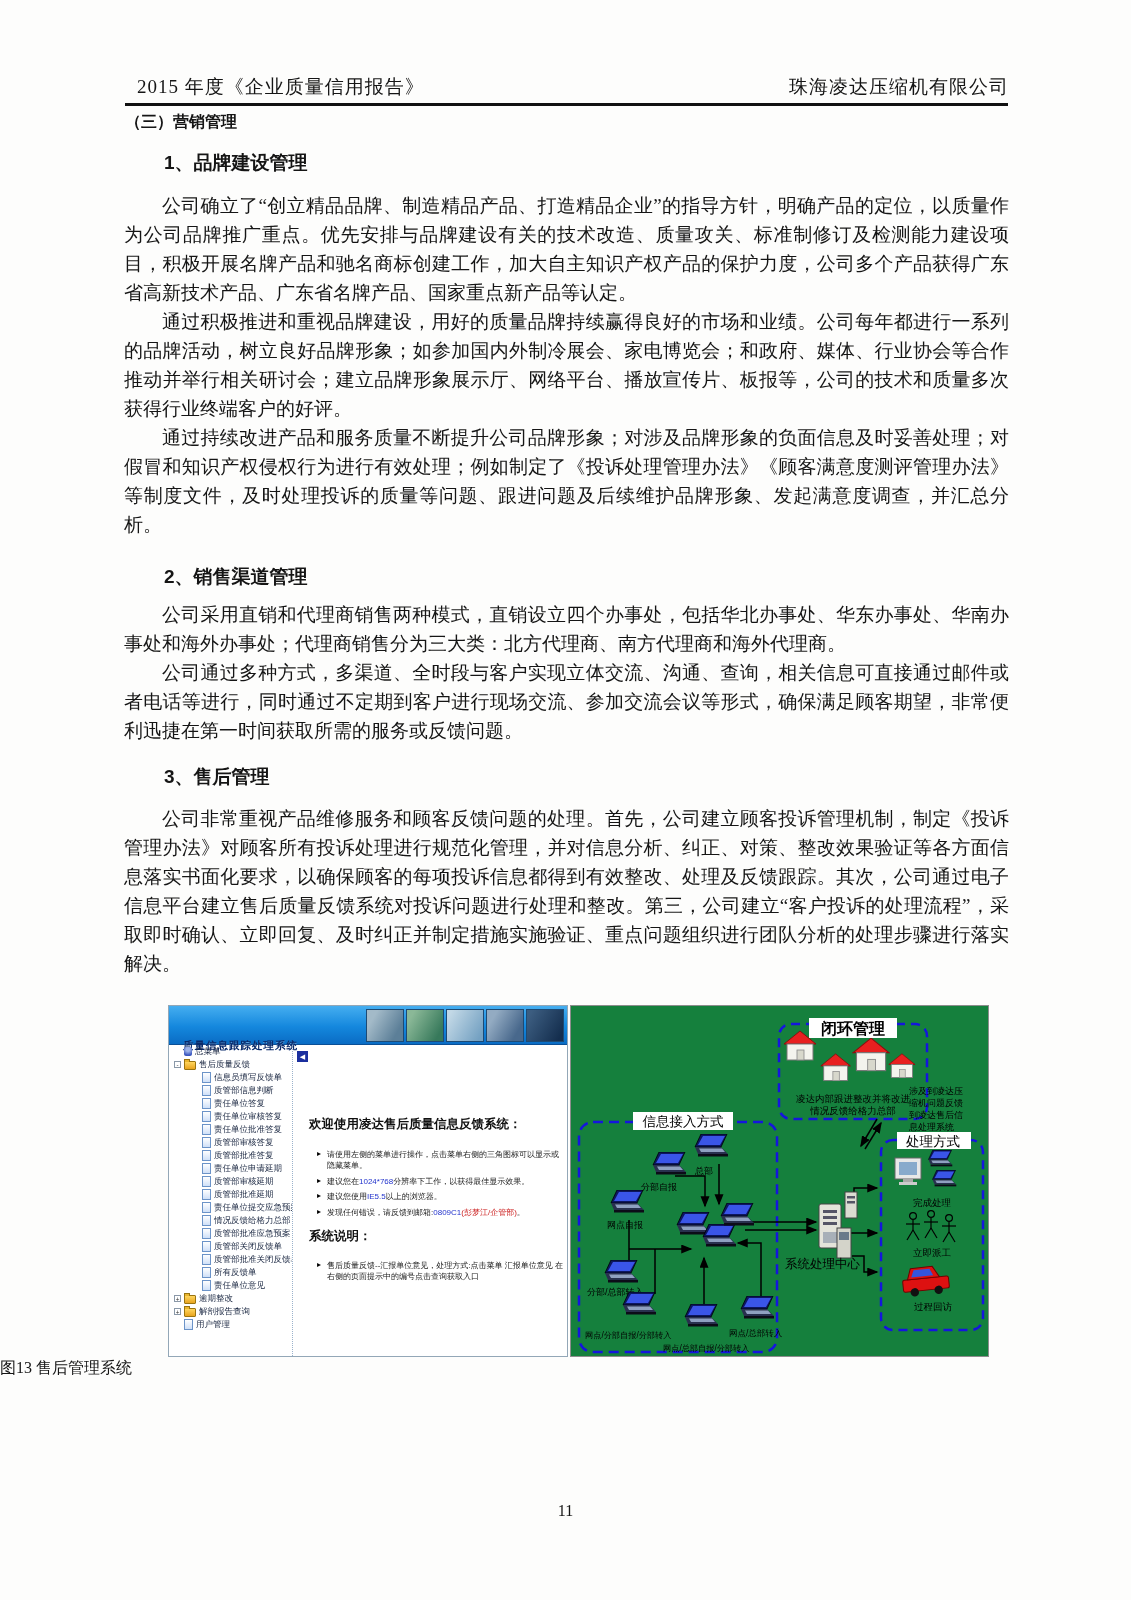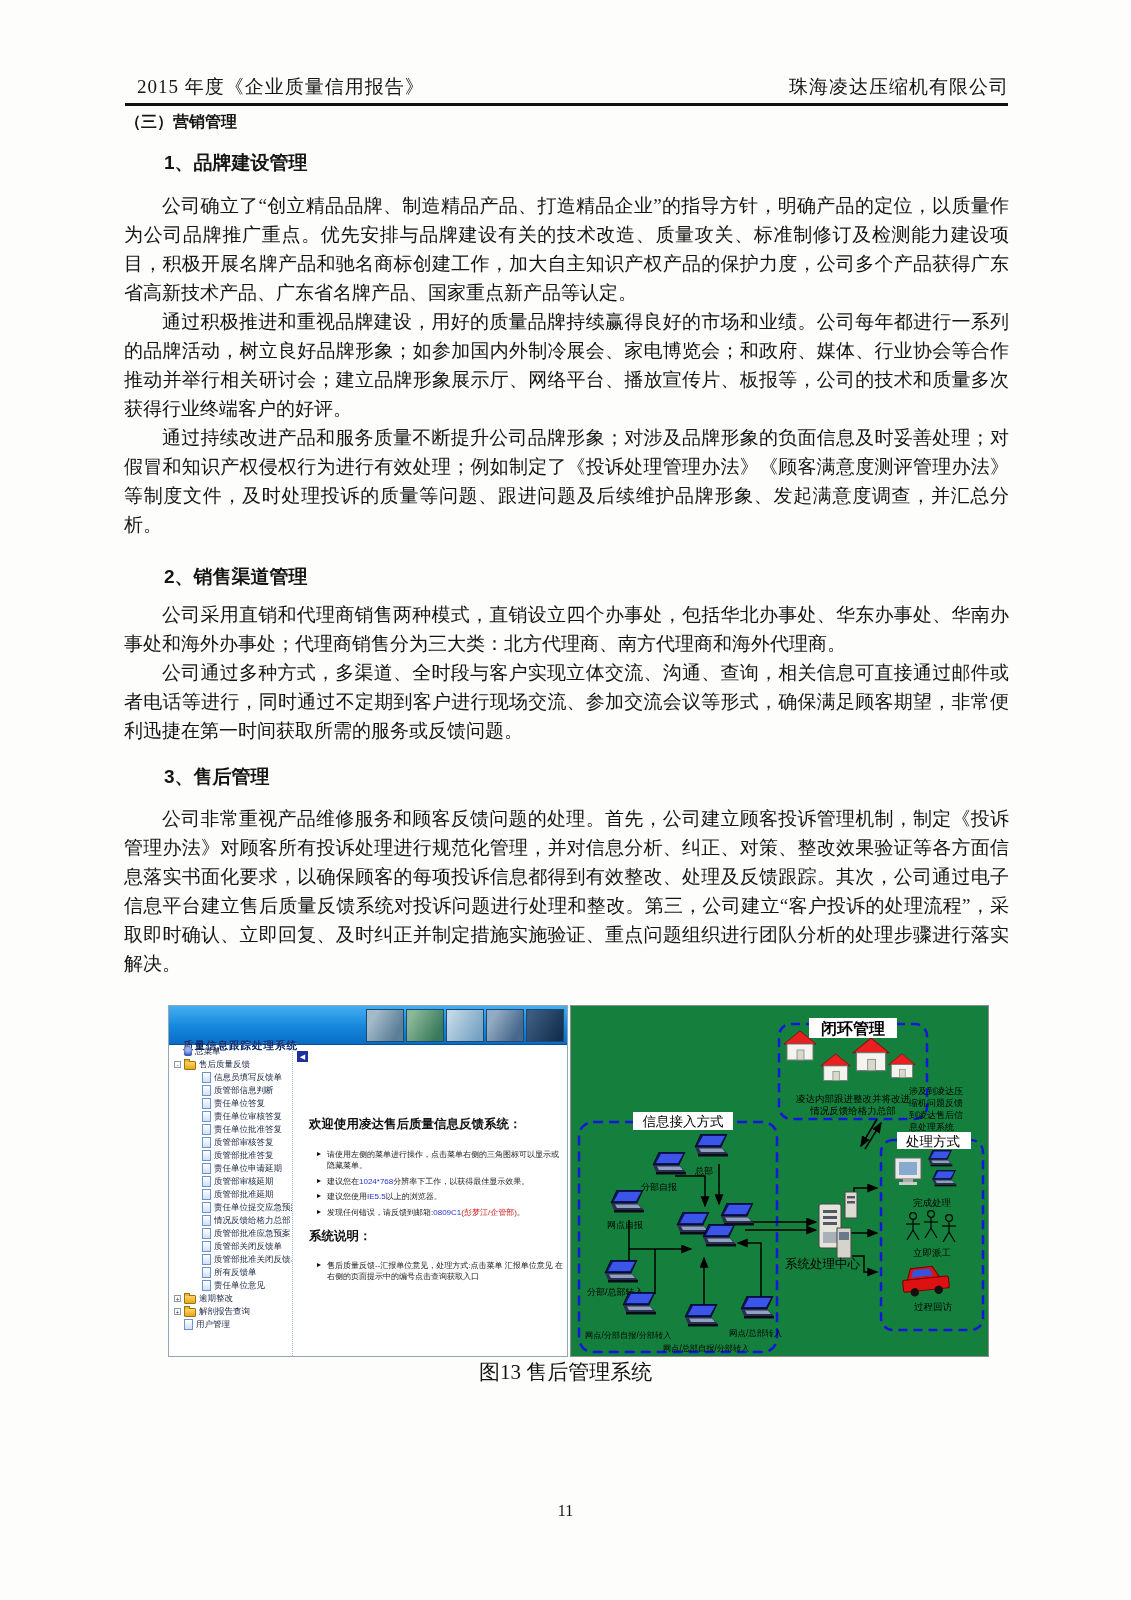--- a/index.html
+++ b/index.html
@@ -11,21 +11,21 @@
   .h-sec{position:absolute;left:125px;top:112px;font-family:"Liberation Sans","DejaVu Sans",sans-serif;
          font-weight:bold;font-size:16px;}
   .h-sub{position:absolute;font-family:"Liberation Sans","DejaVu Sans",sans-serif;font-weight:bold;font-size:19px;left:164px;}
   .h-sub1{top:150px}.h-sub2{top:564px}.h-sub3{top:764px}
   .para-block{position:absolute;left:124px;width:885px;}
   .pb1{top:191px}.pb4{top:600px}.pb6{top:804px}
   .para-block p{margin:0;font-size:19px;line-height:29px;text-align:justify;text-indent:2em;}
 
   
   .figure{position:absolute;left:168px;top:1005px;display:flex;gap:2px;}
-  .caption{position:absolute;left:0;top:1358px;width:1131px;text-align:center;font-size:21px;}
+  .caption{position:absolute;left:0;top:1358px;width:1131px;font-size:16px;}
   .pageno{position:absolute;left:0;top:1478px;width:1131px;text-align:center;font-size:16px;margin-top:24px;}
 
   
   .app{position:relative;width:398px;height:350px;background:#fff;border:1px solid #93a7b7;
        font-family:"Liberation Sans","DejaVu Sans",sans-serif;}
   .titlebar{position:absolute;left:0;top:0;right:0;height:38px;
             background:linear-gradient(#45aef0 0%,#1487dd 55%,#0a6cc4 100%);border-bottom:1px solid #0a4f96;}
   .app-title{position:absolute;left:14px;top:13px;font-size:10.5px;font-weight:bold;color:#092a6b;
              letter-spacing:1px;text-shadow:0 1px 0 rgba(255,255,255,.35);margin-top:20px;}
   .photos{position:absolute;right:3px;top:3px;display:flex;gap:2px;}

